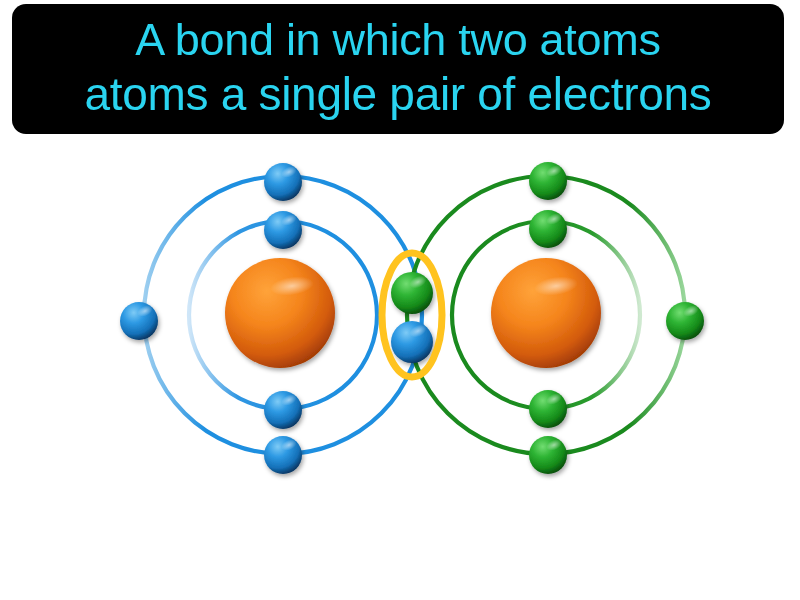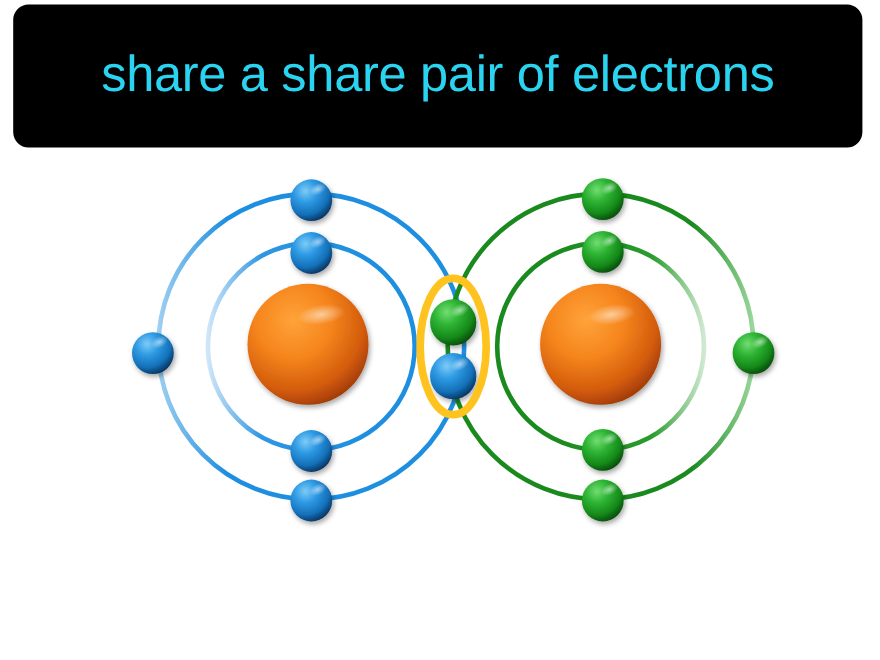--- a/index.html
+++ b/index.html
@@ -59,21 +59,22 @@
     width: 800px;
     height: 466px;
   }
 </style>
 </head>
 <body>
 
 <div id="root">
 
   <div class="banner">
-    <div class="banner-line l2">share a share pair of electrons</div>
+    <div class="banner-line l1">A bond in which two atoms</div>
+    <div class="banner-line l2">atoms a single pair of electrons</div>
   </div>
 
   <div class="stage">
     <svg viewBox="0 0 800 466" xmlns="http://www.w3.org/2000/svg">
       <defs>
         <radialGradient id="gNucleus" cx="38%" cy="30%" r="75%">
           <stop offset="0%" stop-color="#ffa33a"></stop>
           <stop offset="42%" stop-color="#f5851c"></stop>
           <stop offset="78%" stop-color="#d35b0b"></stop>
           <stop offset="100%" stop-color="#9c3705"></stop>

